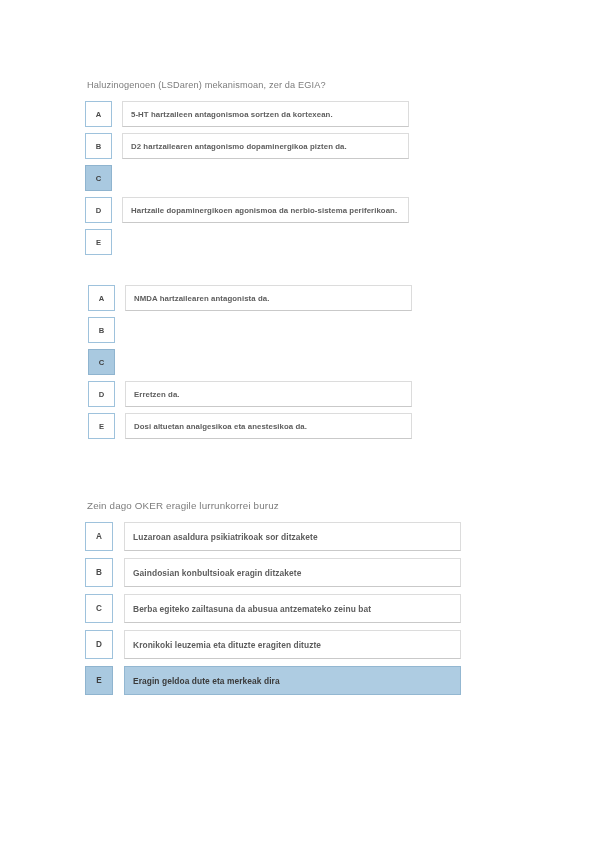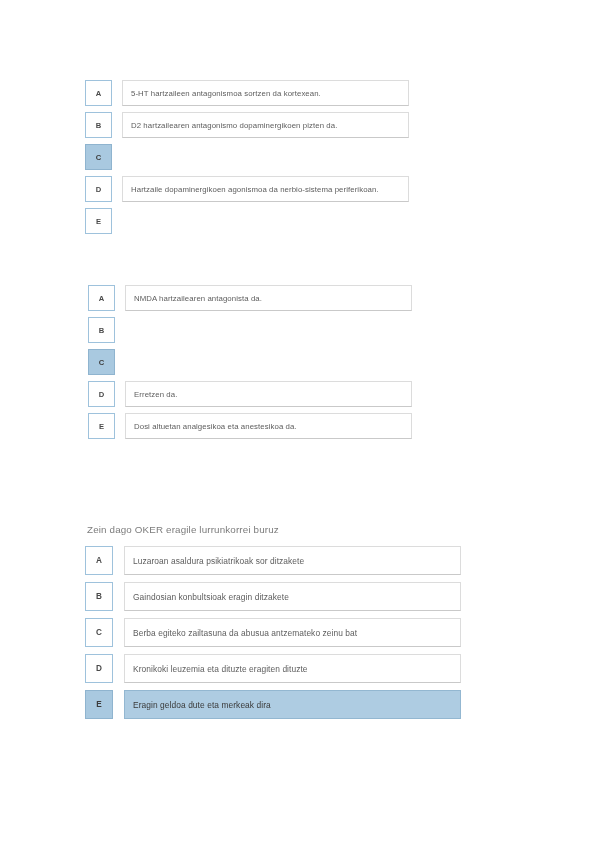--- a/index.html
+++ b/index.html
@@ -59,20 +59,21 @@
     background: #ffffff;
     color: #5d5d5d;
     font-size: 7.8px;
     letter-spacing: 0.08px;
     display: flex;
     align-items: center;
     padding: 8px 8px;
     box-sizing: border-box;
     white-space: nowrap;
     overflow: hidden;
+    font-weight: bold;
   }
   .option-row.selected .letter-box {
     background: #a9c9e0;
     border-color: #8fb4cf;
     color: #3c3c3c;
   }
   .option-row.selected .answer-box {
     background: #aecce2;
     border-color: #93b7d1;
     color: #3a3a3a;
@@ -91,30 +92,31 @@
 
   .blurry { filter: blur(0.32px); }
   .blurry-mid { filter: blur(0.22px); }
 </style>
 </head>
 <body>
 
 <div class="page">
 
   <div class="quiz-block q-small blurry" style="left:85px; top:80px; width:324px;">
+    <div class="question-text">Haluzinogenoen (LSDaren) mekanismoan, zer da EGIA?</div>
     <div class="options">
 
       <div class="option-row">
         <div class="letter-box">A</div>
         <div class="answer-box">5-HT hartzaileen antagonismoa sortzen da kortexean.</div>
       </div>
 
       <div class="option-row">
         <div class="letter-box">B</div>
-        <div class="answer-box">D2 hartzailearen antagonismo dopaminergikoen pizten da.</div>
+        <div class="answer-box">D2 hartzailearen antagonismo dopaminergikoa pizten da.</div>
       </div>
 
       <div class="option-row selected">
         <div class="letter-box">C</div>
       </div>
 
       <div class="option-row">
         <div class="letter-box">D</div>
         <div class="answer-box">Hartzaile dopaminergikoen agonismoa da nerbio-sistema periferikoan.</div>
       </div>
@@ -148,21 +150,21 @@
       </div>
 
       <div class="option-row">
         <div class="letter-box">E</div>
         <div class="answer-box">Dosi altuetan analgesikoa eta anestesikoa da.</div>
       </div>
 
     </div>
   </div>
 
-  <div class="quiz-block q-large blurry-mid" style="left:85px; top:524px; width:376px;">
+  <div class="quiz-block q-large blurry-mid" style="left:85px; top:500px; width:376px;">
     <div class="question-text">Zein dago OKER eragile lurrunkorrei buruz</div>
     <div class="options">
 
       <div class="option-row">
         <div class="letter-box">A</div>
         <div class="answer-box">Luzaroan asaldura psikiatrikoak sor ditzakete</div>
       </div>
 
       <div class="option-row">
         <div class="letter-box">B</div>

